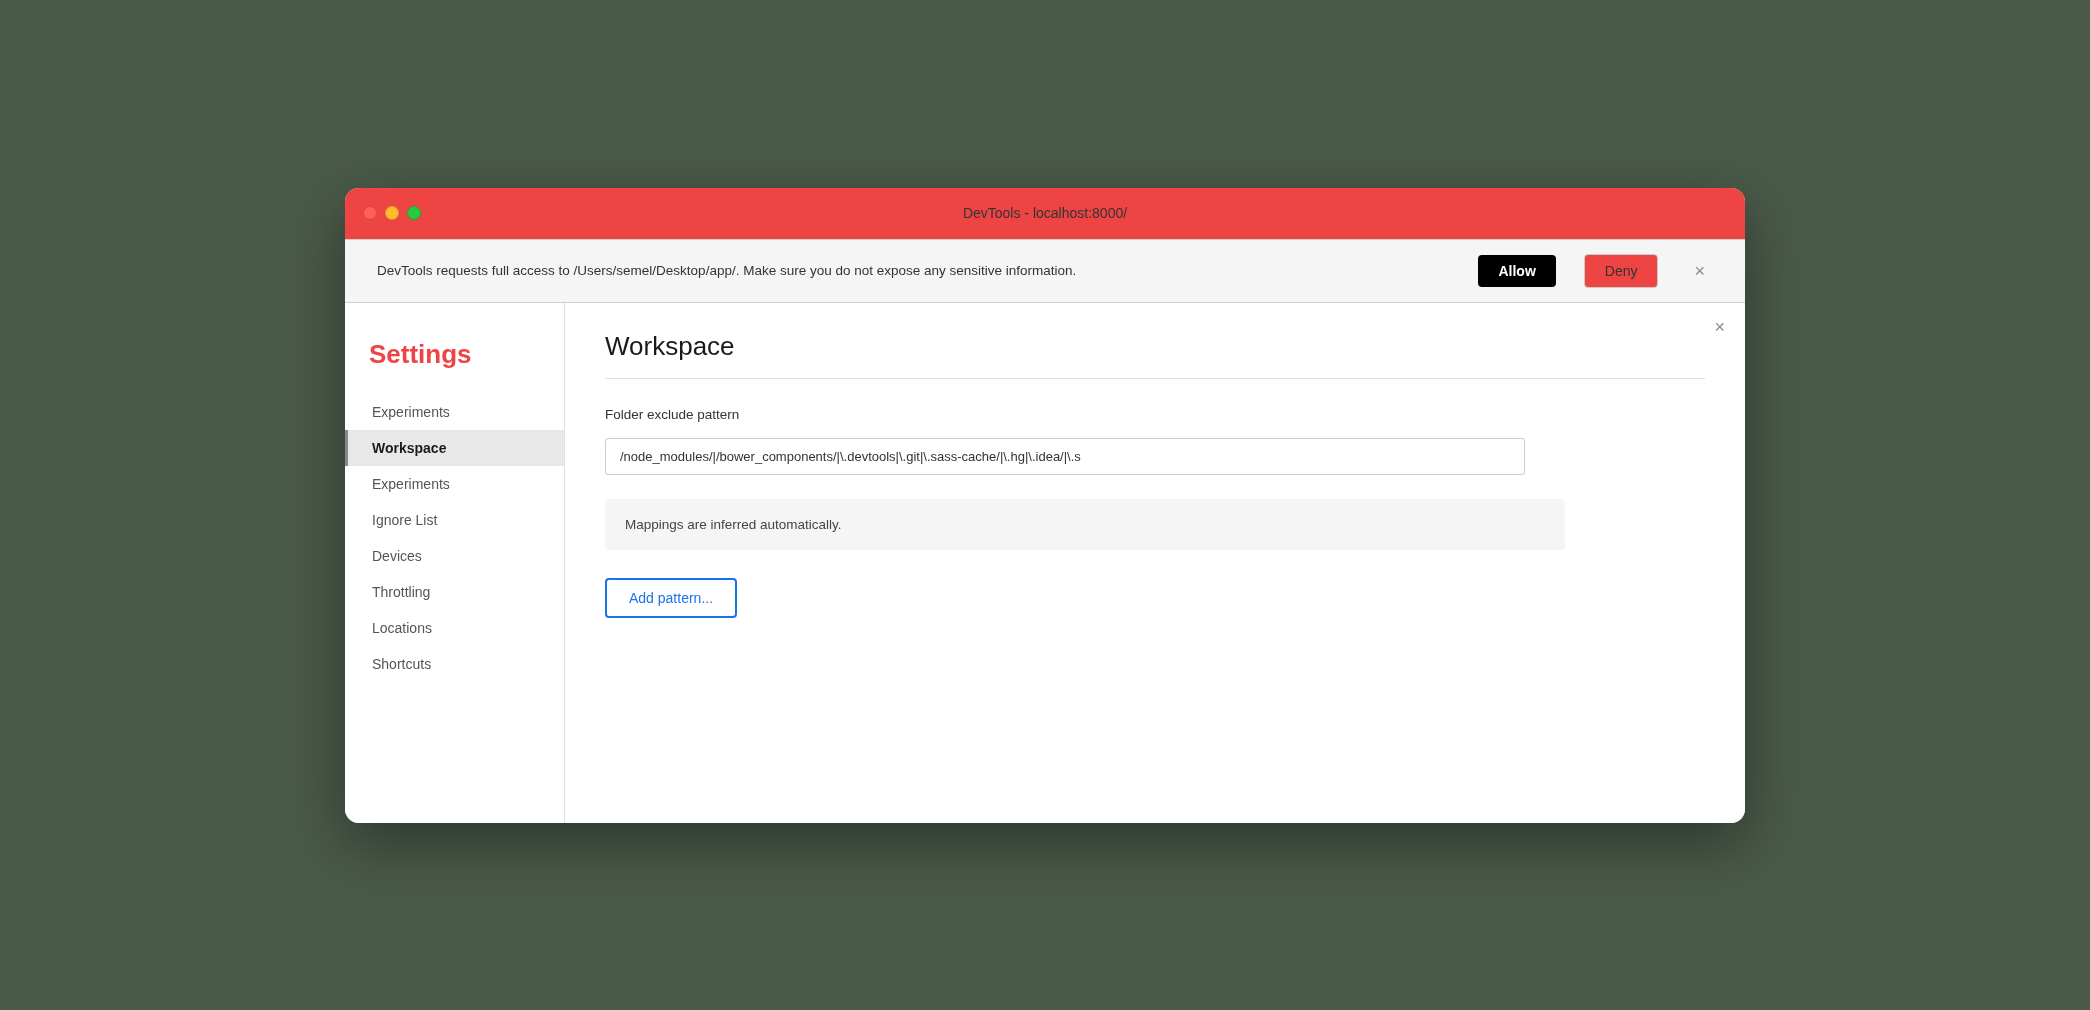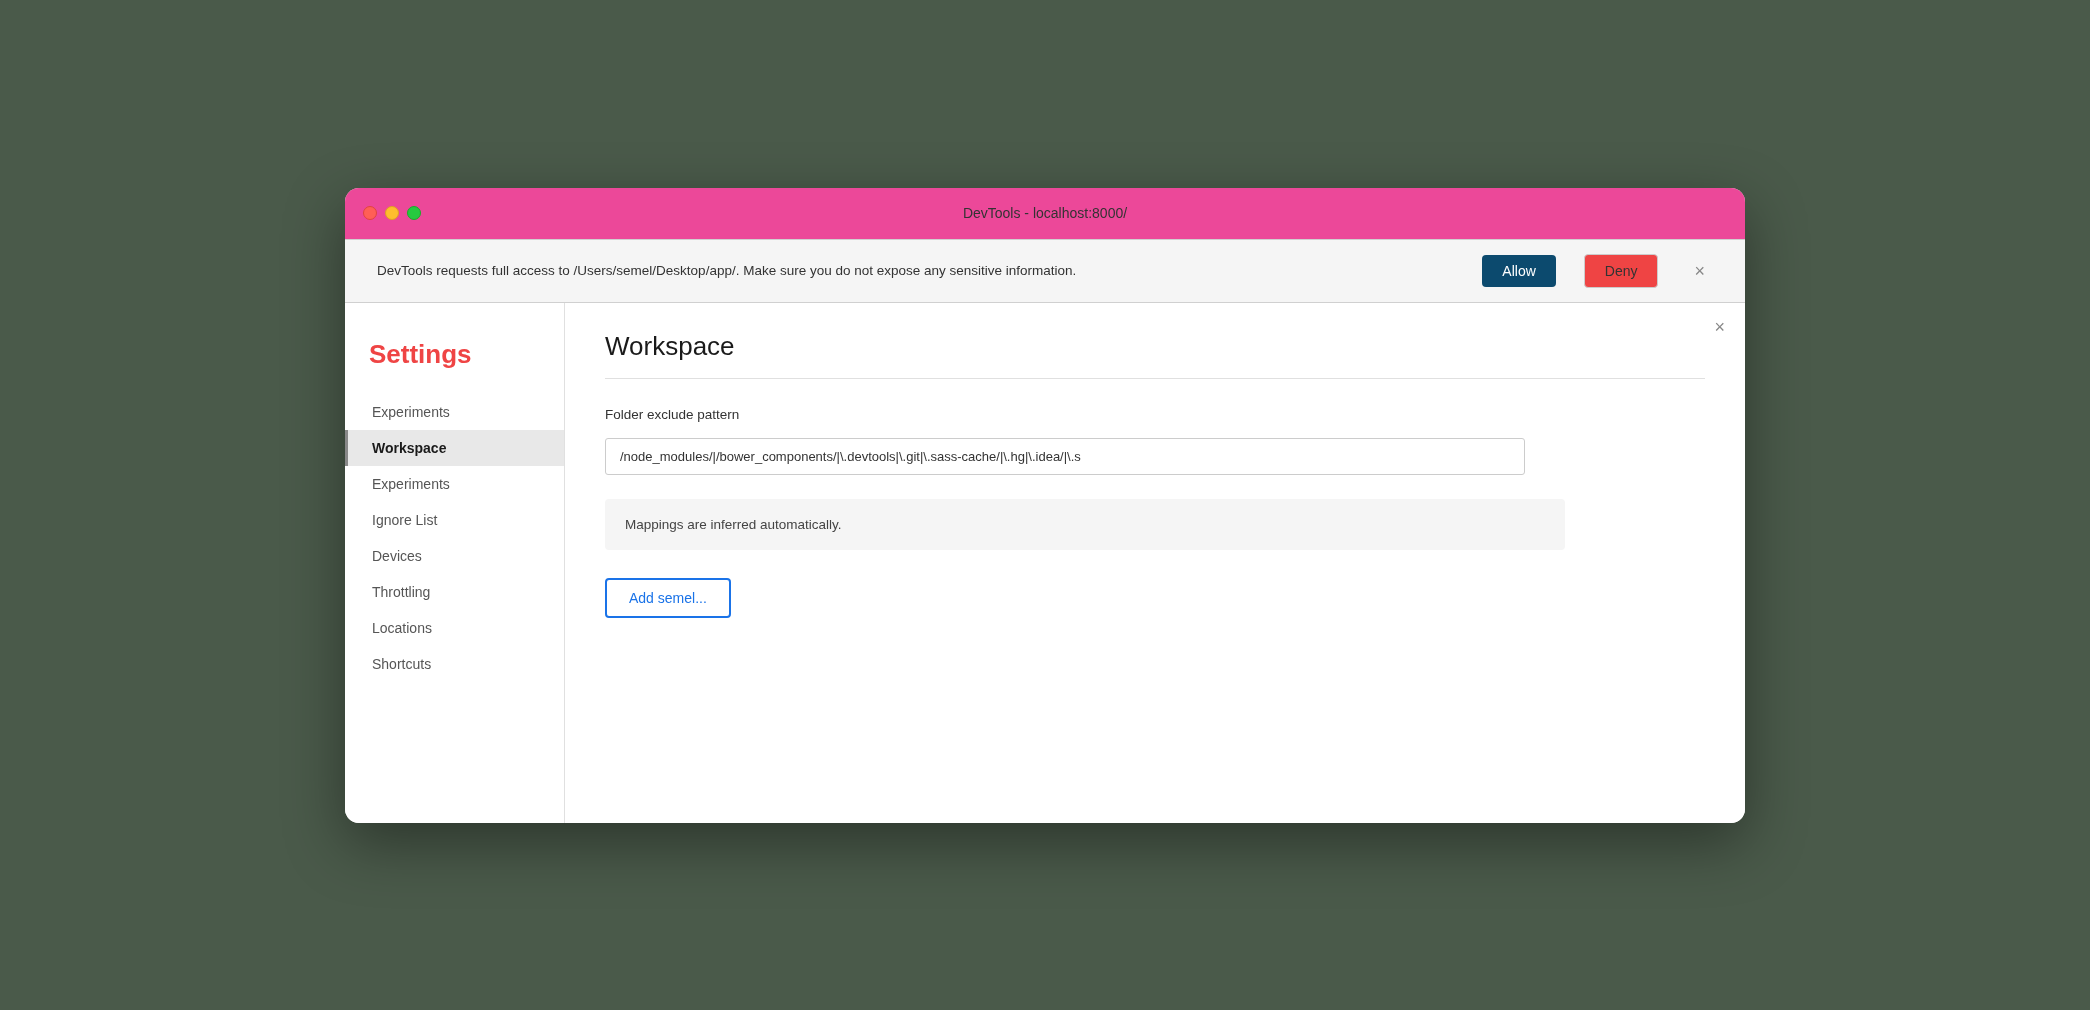--- a/index.html
+++ b/index.html
@@ -15,21 +15,21 @@
     .window {
       width: 1400px;
       background: #ececec;
       border-radius: 14px;
       box-shadow: 0 20px 60px rgba(0,0,0,0.4);
       overflow: hidden;
     }
 
     
     .titlebar {
-      background: #ec4899;
+      background: #ef4444;
       height: 52px;
       display: flex;
       align-items: center;
       justify-content: center;
       position: relative;
       border-bottom: 1px solid #d0d0d0;
     }
     .traffic-lights {
       position: absolute;
       left: 18px;
@@ -59,28 +59,28 @@
       display: flex;
       align-items: center;
       gap: 28px;
     }
     .permission-text {
       flex: 1;
       font-size: 13.5px;
       color: #333;
     }
     .btn-allow {
-      background: #0c4a6e;
+      background: #000000;
       color: white;
       border: none;
       border-radius: 4px;
       padding: 8px 20px;
       font-size: 14px;
       cursor: pointer;
-      font-weight: 400;
+      font-weight: 700;
       white-space: nowrap;
     }
     .btn-deny {
       background: #ef4444;
       color: #333;
       border: 1px solid #ccc;
       border-radius: 4px;
       padding: 8px 20px;
       font-size: 14px;
       cursor: pointer;
@@ -250,16 +250,16 @@
     </div>
 
     <div class="content">
       <h2 class="content-title">Workspace</h2>
       <hr class="content-divider">
       <div class="field-label">Folder exclude pattern</div>
       <input class="text-input" type="text" value="/node_modules/|/bower_components/|\.devtools|\.git|\.sass-cache/|\.hg|\.idea/|\.s" style="">
       <div class="info-box">
         <span>Mappings are inferred automatically.</span>
       </div>
-      <button class="btn-add-folder">Add semel...</button>
+      <button class="btn-add-folder">Add pattern...</button>
     </div>
   </div>
 </div>
 
 </body></html>

